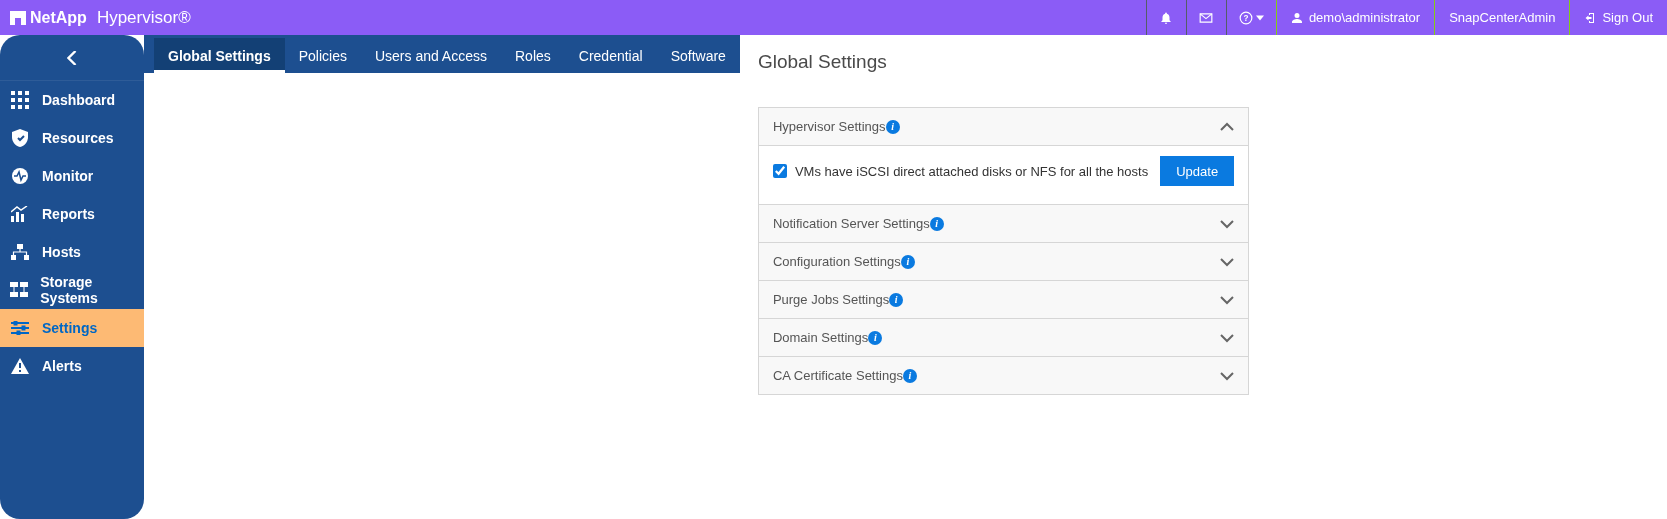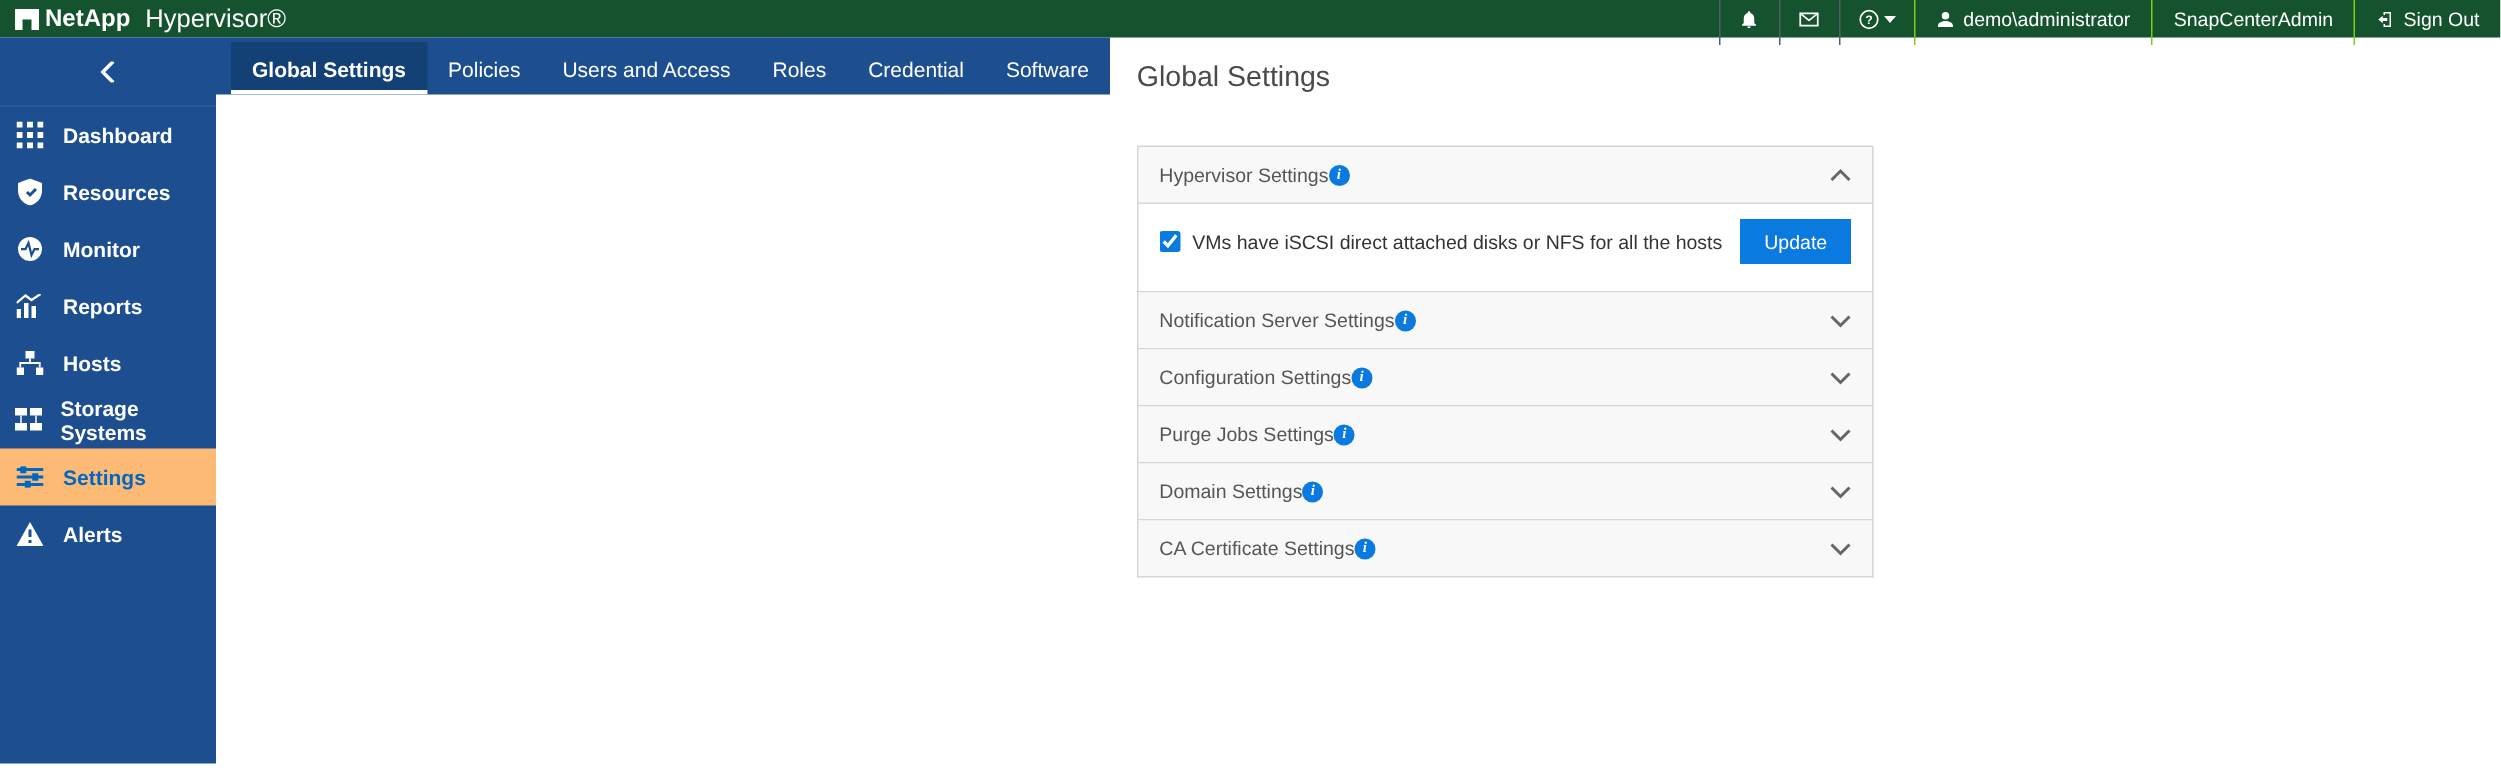--- a/index.html
+++ b/index.html
@@ -1,33 +1,33 @@
 <!DOCTYPE html>
 <html><head>
 <meta charset="utf-8">
 <style>
   * { box-sizing: border-box; margin: 0; padding: 0; font-family: "Segoe UI", Arial, sans-serif; }
   body { width: 1667px; height: 519px; overflow: hidden; background: #fff; }
 
   
-  .topbar { height: 25px; background: #14532d; color: #fff; display: flex; align-items: center; text-align: center; }
+  .topbar { height: 35px; background: #8b5cf6; color: #fff; display: flex; align-items: center; text-align: center; }
   .brand { display: flex; align-items: center; padding-left: 10px; font-size: 16px; }
   .brand .n { font-weight: bold; font-size: 16px; display:flex; align-items:center; }
   .brand .netapp { font-weight: bold; margin-left: 4px; }
   .brand .product { margin-left: 10px; font-weight: 300; font-size: 17px; }
   .topbar .spacer { flex: 1; }
   .topbar .ticon { width: 40px; height: 35px; display:flex; align-items:center; justify-content:center; border-left: 1px solid #555d68; cursor:pointer; }
   .topbar .tbtn { padding: 0 14px; height: 35px; display:flex; align-items:center; border-left: 1px solid #84cc16; font-size: 13px; cursor:pointer; gap:6px;}
   .topbar svg { display:block; }
 
   
   .row { display:flex; height: calc(519px - 35px); }
 
   
-  .sidebar { width: 144px; background: #1d4f90; color:#fff; display:flex; flex-direction:column; }
+  .sidebar { width: 144px; background: #1d4f90; color:#fff; display:flex; flex-direction:column;border-radius:20px; }
   .sb-collapse { height: 46px; display:flex; align-items:center; justify-content:center; border-bottom: 1px solid rgba(255,255,255,0.08); cursor:pointer;}
   .sb-item { height: 38px; display:flex; align-items:center; padding-left: 10px; gap:12px; font-size: 14px; cursor:pointer; }
   .sb-item .sicon { width:20px; height:20px; display:flex; align-items:center; justify-content:center; }
   .sb-item.active { background:#fdba74; color:#0067c5; }
   .sb-item.active svg { fill:#0067c5; stroke:#0067c5; }
   .sb-item:not(.active) { color:#fff; }
   .sb-item.bold { font-weight:600; }
 
   
   .main { flex:1; display:flex; flex-direction:row; }

